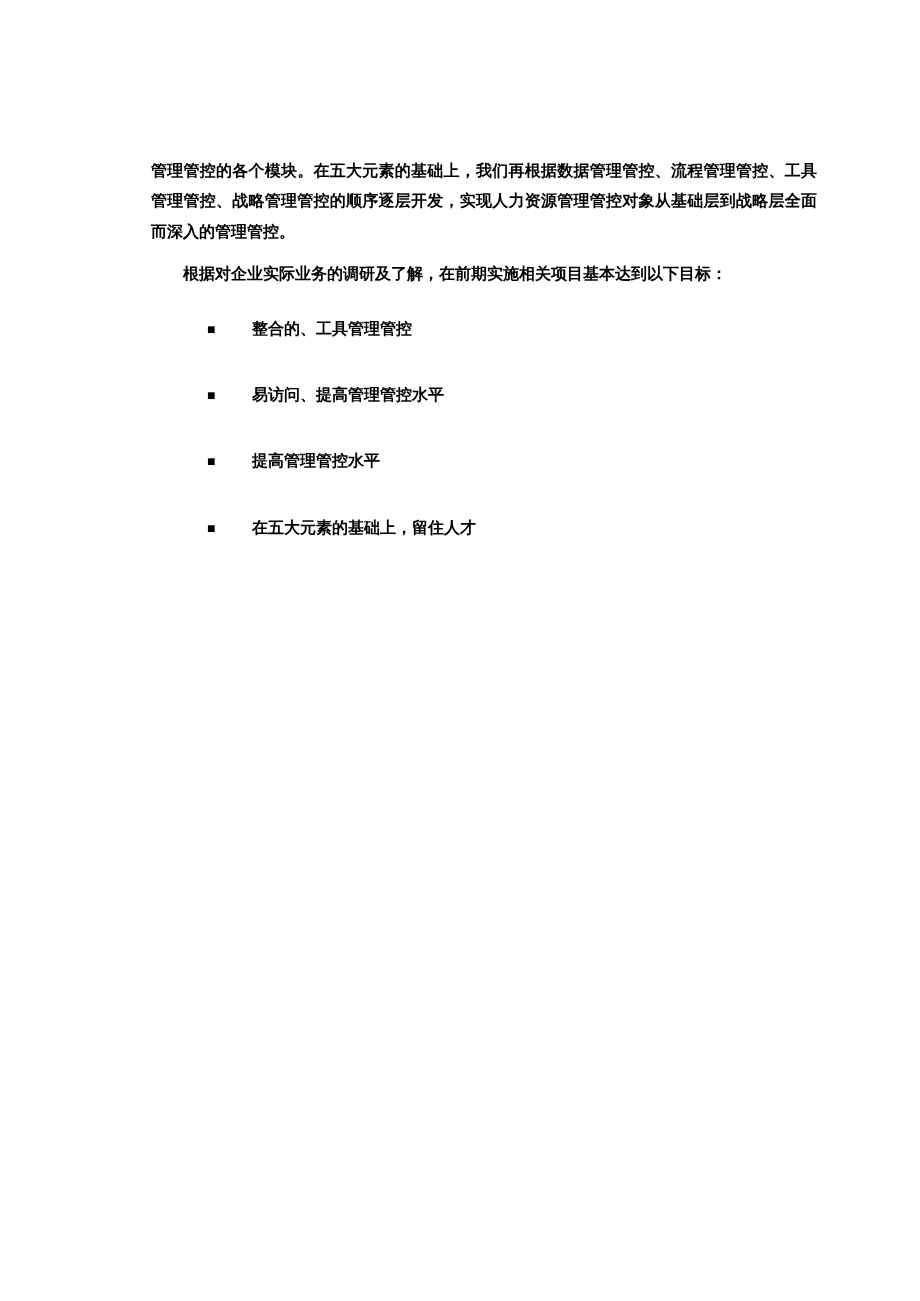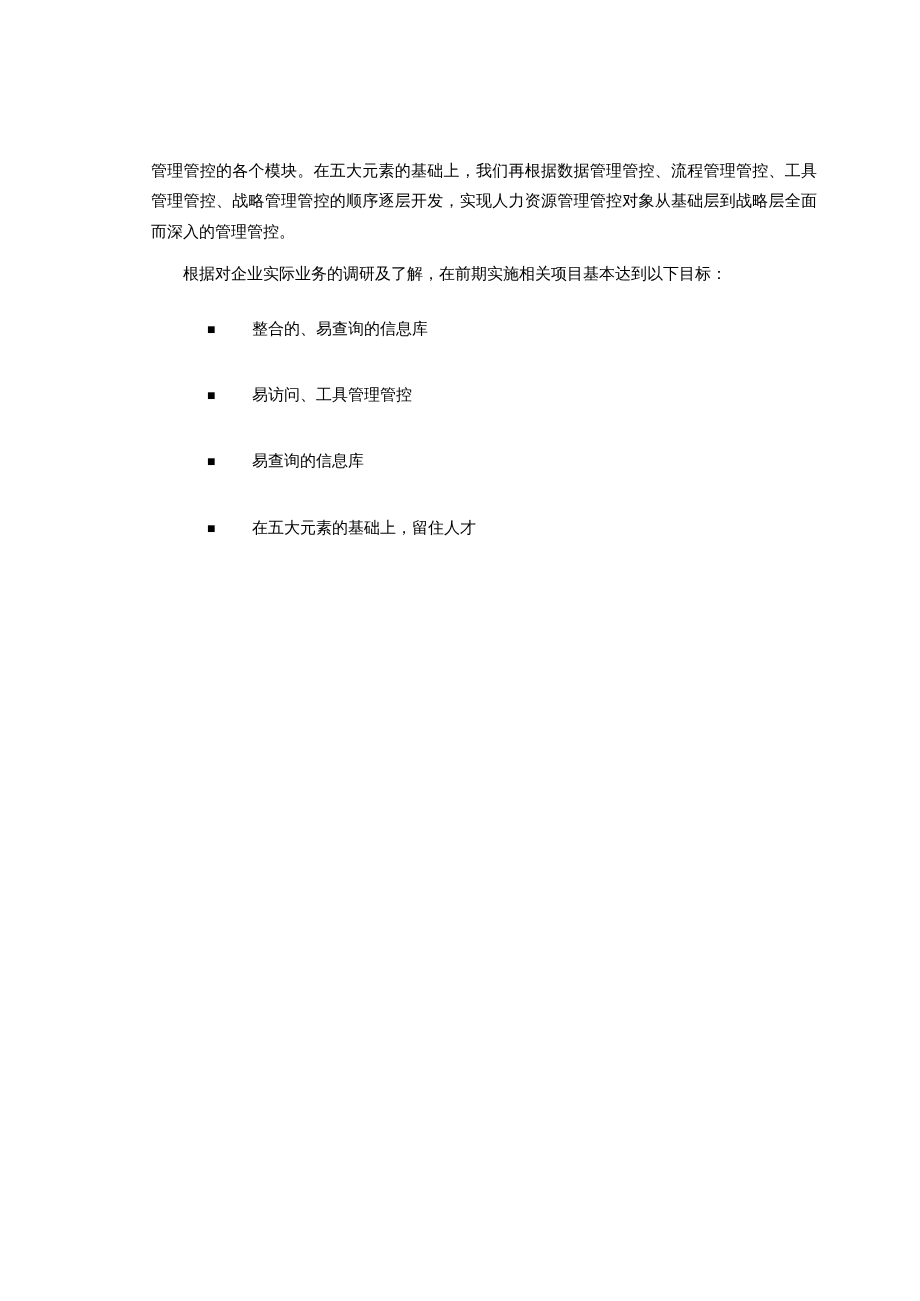--- a/index.html
+++ b/index.html
@@ -1,18 +1,19 @@
 <!DOCTYPE html>
 <html><head>
   <meta charset="utf-8">
   <style>
     * {
       margin: 12px;
       padding: 0;
       box-sizing: border-box;
+      font-weight: bold;
     }
     body {
       width: 920px;
       height: 1301px;
       background: #ffffff;
       font-family: "SimSun", "宋体", serif;
       font-size: 16px;
       color: #000000;
       line-height: 1.9;
       padding: 120px 115px 0 115px;
@@ -47,27 +48,27 @@
 </head>
 <body>
 
 <div class="paragraph">管理管控的各个模块。在五大元素的基础上，我们再根据数据管理管控、流程管理管控、工具管理管控、战略管理管控的顺序逐层开发，实现人力资源管理管控对象从基础层到战略层全面而深入的管理管控。</div>
 
 <div class="paragraph-indent">根据对企业实际业务的调研及了解，在前期实施相关项目基本达到以下目标：</div>
 
 <ul class="bullet-list">
   <li class="bullet-item">
     <span class="bullet-marker">■</span>
-    <span class="bullet-text">整合的、易查询的信息库</span>
+    <span class="bullet-text">整合的、工具管理管控</span>
   </li>
   <li class="bullet-item">
     <span class="bullet-marker">■</span>
-    <span class="bullet-text">易访问、工具管理管控</span>
+    <span class="bullet-text">易访问、提高管理管控水平</span>
   </li>
   <li class="bullet-item">
     <span class="bullet-marker">■</span>
-    <span class="bullet-text">易查询的信息库</span>
+    <span class="bullet-text">提高管理管控水平</span>
   </li>
   <li class="bullet-item">
     <span class="bullet-marker">■</span>
     <span class="bullet-text">在五大元素的基础上，留住人才</span>
   </li>
 </ul>
 
 </body></html>

